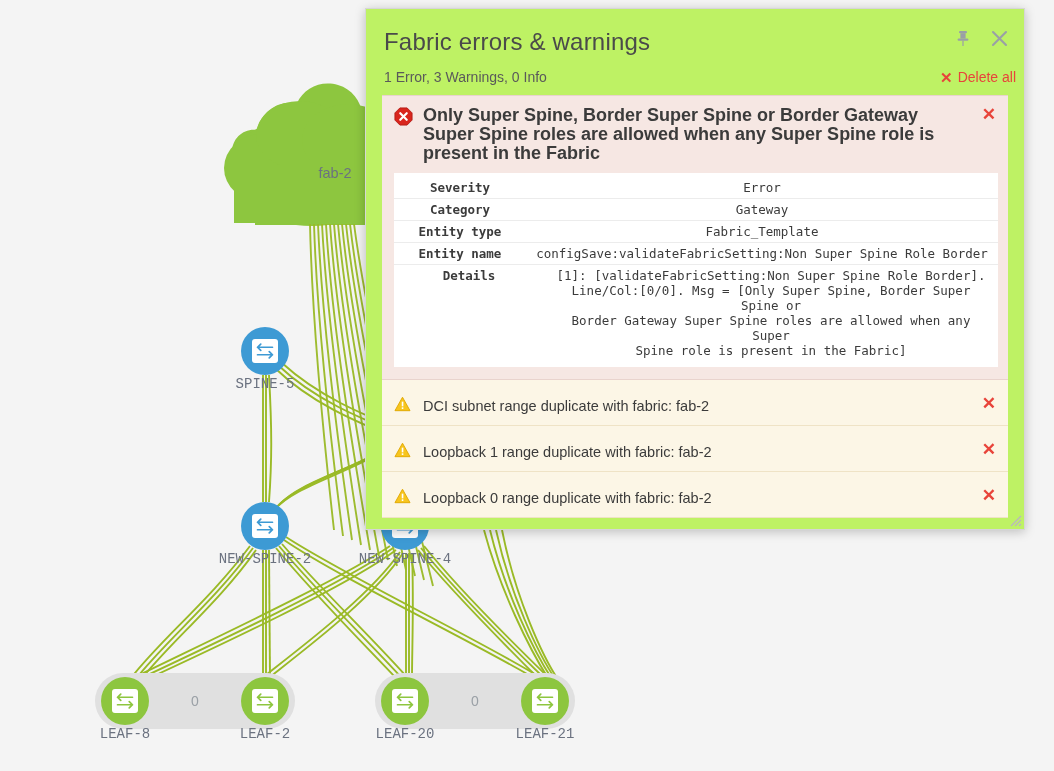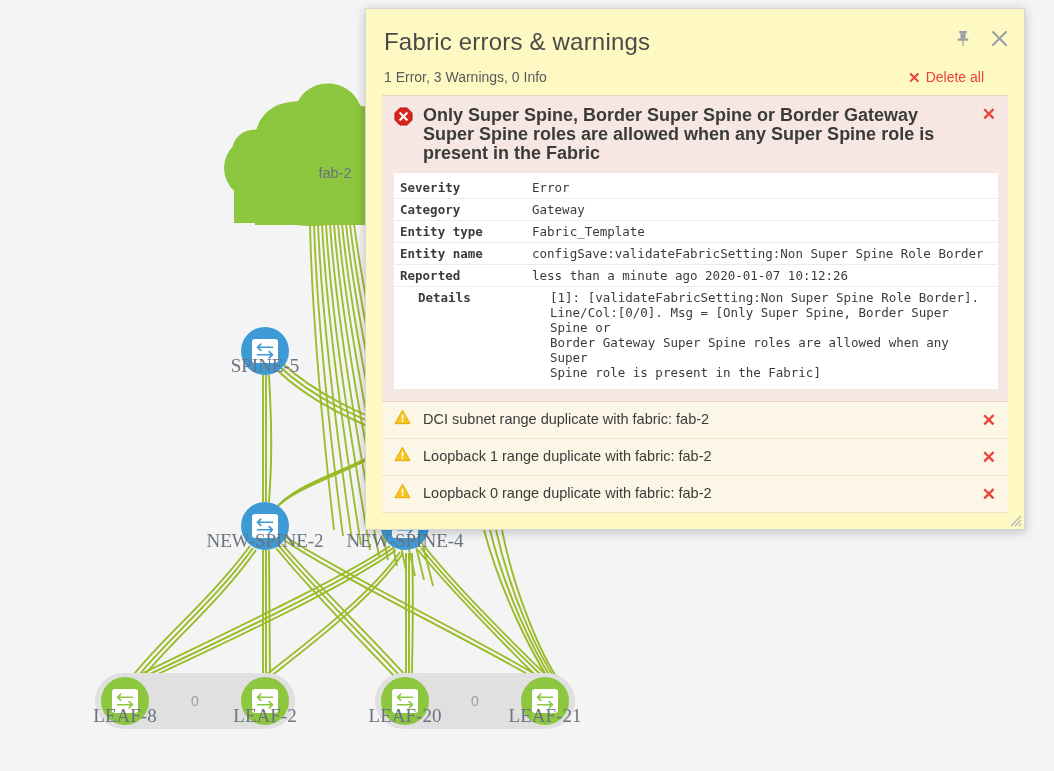--- a/index.html
+++ b/index.html
@@ -21,57 +21,57 @@
     display:flex;align-items:center;justify-content:center;
     position:relative;
   }
   .node-circle.spine{background:#3d9ad4;}
   .node-circle.leaf{background:#8dc63f;}
   .sw-icon{
     width:26px;height:24px;background:#ffffff;border-radius:3px;
     display:flex;align-items:center;justify-content:center;
   }
   .node-label{
-    position:absolute;left:50%;top:28px;transform:translateX(-50%);
-    white-space:nowrap;color:#6b7280;font-size:19px;
-    font-family:Liberation Serif, serif;
+    position:absolute;left:50%;top:49px;transform:translateX(-50%);
+    white-space:nowrap;color:#6b7280;font-size:14px;
+    font-family:Liberation Mono, monospace;
   }
   .vpc-capsule{
     position:absolute;background:#e0e0e0;border-radius:30px;
     transform:translate(-50%,-50%);
   }
   .vpc-zero{
     position:absolute;transform:translate(-50%,-50%);
     color:#9aa0a6;font-size:14px;letter-spacing:0;
     font-family:"Liberation Sans", sans-serif;
   }
   .cloud-label{
     position:absolute;color:#6b7280;font-size:14.5px;
     transform:translate(-50%,-50%);white-space:nowrap;
   }
 
   
   #dialog{
     position:absolute;left:365px;top:8px;width:660px;height:522px;
-    background:#fef9c3;border:1px solid #d6d6d6;
+    background:#bef264;border:1px solid #d6d6d6;
     box-shadow:0 2px 10px rgba(0,0,0,.22);
     box-sizing:border-box;overflow:hidden;
   }
   .dlg-head{
     position:relative;padding:18px 22px 0 18px;
   }
   .dlg-title{
     font-size:24px;color:#4a4a4a;font-weight:400;line-height:30px;
     letter-spacing:.2px;
   }
   .dlg-ctrls{position:absolute;right:14px;top:18px;display:flex;gap:14px;align-items:center;}
   .ctrl-btn{width:22px;height:22px;display:flex;align-items:center;justify-content:center;cursor:pointer;}
   .summary-row{
     display:flex;align-items:center;justify-content:space-between;
-    padding:12px 40px 10px 18px;
+    padding:12px 8px 10px 18px;
   }
   .summary-text{font-size:14px;color:#5a5a5a;}
   .delete-all{
     display:flex;align-items:center;gap:5px;color:#e8443a;font-size:14px;cursor:pointer;
   }
   .delete-all .xg{font-weight:bold;font-size:15px;line-height:1;}
 
   .dlg-body{padding:0 16px;}
 
   
@@ -88,31 +88,31 @@
     font-weight:bold;line-height:1;cursor:pointer;
   }
   .err-table{
     margin-top:10px;background:#ffffff;padding:4px 0 6px 0;
   }
   table.kv{border-collapse:collapse;width:100%;}
   table.kv td{
     border-bottom:1px solid #ececec;
     padding:3px 6px;vertical-align:top;
     font-family:"DejaVu Sans Mono", monospace;
-    font-size:12.5px;color:#3b3b3b;line-height:15px;
+    font-size:12.5px;color:#3b3b3b;line-height:15px;text-align:center;
   }
   table.kv tr:last-child td{border-bottom:none;padding-left:24px;}
   td.k{font-weight:bold;width:102px;padding-left:14px;white-space:nowrap;}
   td.v{white-space:pre-wrap;}
 
   
   .warn-row{
     background:#fcf6e6;border-bottom:1px solid #efe3c6;
     display:flex;align-items:center;gap:12px;
-    padding:7px 12px 9px 12px;position:relative;min-height:18px;
+    padding:16px 12px 9px 12px;position:relative;min-height:18px;
   }
   .warn-row .wtext{font-size:14.5px;color:#3b3b3b;}
   .warn-close{
     position:absolute;right:12px;top:50%;transform:translateY(-50%);
     color:#e8443a;font-size:17px;font-weight:bold;cursor:pointer;line-height:1;
   }
   .resize-grip{position:absolute;right:2px;bottom:2px;width:14px;height:14px;cursor:nwse-resize;}
 </style>
 </head>
 <body>
@@ -369,24 +369,20 @@
               </tr>
               <tr>
                 <td class="k">Entity type</td>
                 <td class="v">Fabric_Template</td>
               </tr>
               <tr>
                 <td class="k">Entity name</td>
                 <td class="v">configSave:validateFabricSetting:Non Super Spine Role Border</td>
               </tr>
               <tr>
-                <td class="k">Reported</td>
-                <td class="v">less than a minute ago 2020-01-07 10:12:26</td>
-              </tr>
-              <tr>
                 <td class="k">Details</td>
                 <td class="v">[1]: [validateFabricSetting:Non Super Spine Role Border].
 Line/Col:[0/0]. Msg = [Only Super Spine, Border Super Spine or
 Border Gateway Super Spine roles are allowed when any Super
 Spine role is present in the Fabric]</td>
               </tr>
             </tbody>
           </table>
         </div>
       </div>

